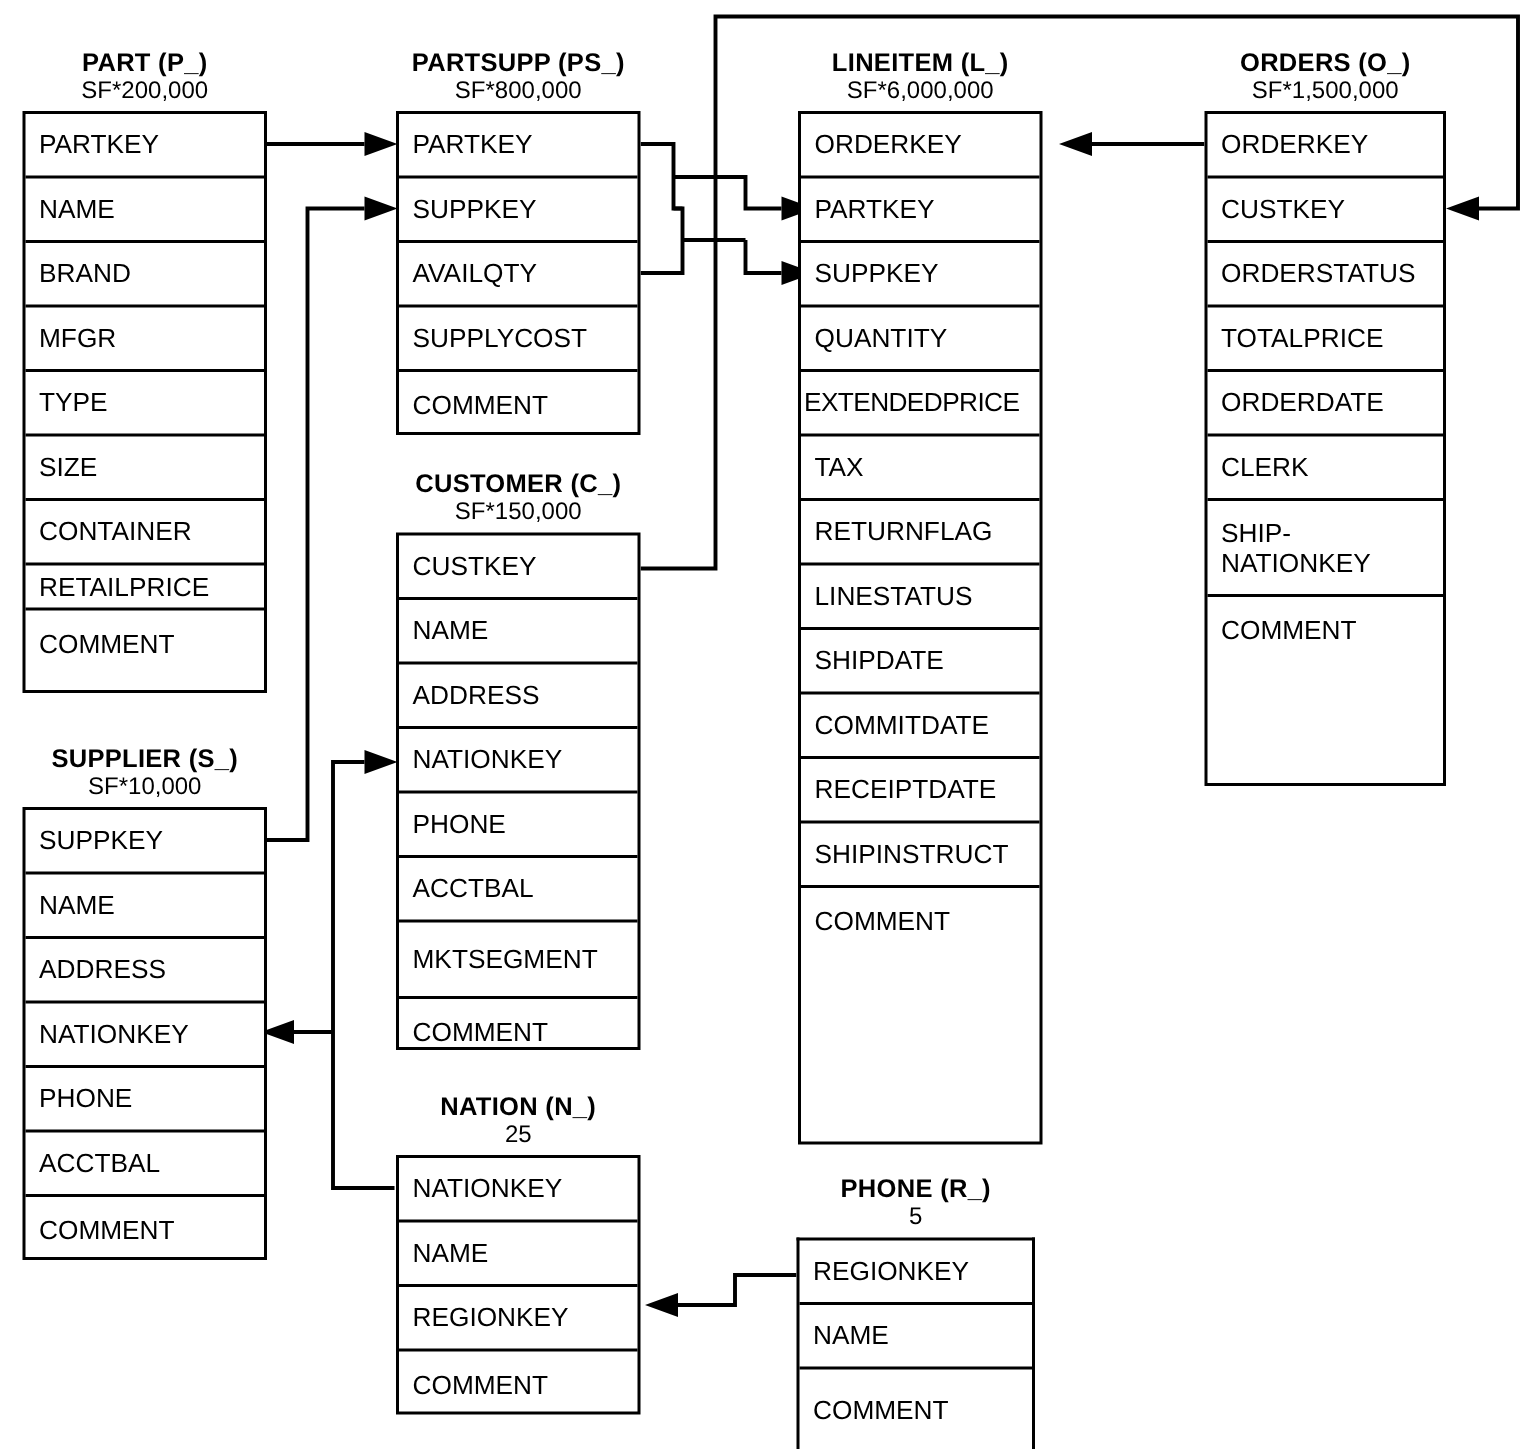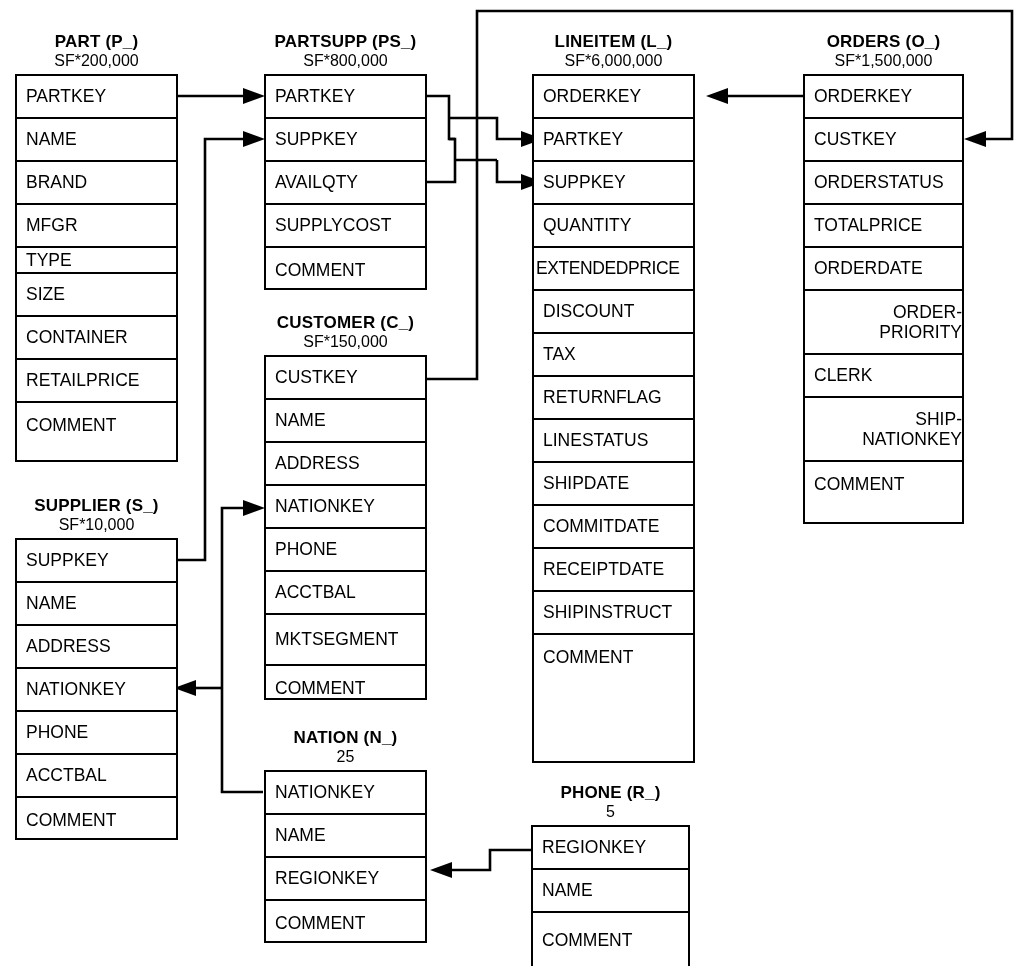--- a/index.html
+++ b/index.html
@@ -6,21 +6,21 @@
   body{width:1025px;height:966px;overflow:hidden;
        font-family:"Liberation Sans","DejaVu Sans",sans-serif;color:#000;}
   #canvas{position:relative;width:1025px;height:966px;}
 
   .tbl{position:absolute;}
   .tbl .title{position:absolute;left:0;right:0;top:0;text-align:center;
               font-weight:bold;font-size:17px;letter-spacing:.2px;white-space:nowrap;}
   .tbl .card{position:absolute;left:0;right:0;top:20px;text-align:center;
              font-size:16px;white-space:nowrap;}
   .tbl .box{position:absolute;left:0;top:42px;border:2.5px solid #000;
-            box-sizing:border-box;background:#fff;text-align:right;}
+            box-sizing:border-box;background:#fff;}
   .row{border-bottom:2px solid #000;box-sizing:border-box;
        display:flex;align-items:center;padding-left:9px;
        font-size:17.5px;line-height:1.05;white-space:nowrap;overflow:visible;}
   .row:last-child{border-bottom:none;}
   .row.two{white-space:normal;line-height:1.12;padding-top:1px;}
   .clipbot{border-bottom:none;}
 
   svg#wires{position:absolute;left:0;top:0;width:1025px;height:966px;
             pointer-events:none;overflow:visible;}
   svg#wires path,svg#wires line{stroke:#000;stroke-width:2.6;fill:none;}
@@ -77,24 +77,24 @@
   </svg>
 
   <div class="tbl" style="left:15px;top:32px;width:163px;">
     <div class="title">PART (P_)</div>
     <div class="card">SF*200,000</div>
     <div class="box" style="width:163px;height:388px;">
       <div class="row" style="height:43px">PARTKEY</div>
       <div class="row" style="height:43px">NAME</div>
       <div class="row" style="height:43px">BRAND</div>
       <div class="row" style="height:43px">MFGR</div>
-      <div class="row" style="height:26px">TYPE</div>
+      <div class="row" style="height:43px">TYPE</div>
       <div class="row" style="height:43px">SIZE</div>
       <div class="row" style="height:43px">CONTAINER</div>
-      <div class="row" style="height:43px">RETAILPRICE</div>
+      <div class="row" style="height:30px">RETAILPRICE</div>
       <div class="row" style="height:44px">COMMENT</div>
     </div>
   </div>
 
   <div class="tbl" style="left:15px;top:496px;width:163px;">
     <div class="title">SUPPLIER (S_)</div>
     <div class="card">SF*10,000</div>
     <div class="box" style="width:163px;height:302px;">
       <div class="row" style="height:43px">SUPPKEY</div>
       <div class="row" style="height:43px">NAME</div>
@@ -146,21 +146,20 @@
 
   <div class="tbl" style="left:532px;top:32px;width:163px;">
     <div class="title">LINEITEM (L_)</div>
     <div class="card">SF*6,000,000</div>
     <div class="box" style="width:163px;height:689px;">
       <div class="row" style="height:43px">ORDERKEY</div>
       <div class="row" style="height:43px">PARTKEY</div>
       <div class="row" style="height:43px">SUPPKEY</div>
       <div class="row" style="height:43px">QUANTITY</div>
       <div class="row" style="height:43px;padding-left:2px;letter-spacing:-0.4px">EXTENDEDPRICE</div>
-      <div class="row" style="height:43px">DISCOUNT</div>
       <div class="row" style="height:43px">TAX</div>
       <div class="row" style="height:43px">RETURNFLAG</div>
       <div class="row" style="height:43px">LINESTATUS</div>
       <div class="row" style="height:43px">SHIPDATE</div>
       <div class="row" style="height:43px">COMMITDATE</div>
       <div class="row" style="height:43px">RECEIPTDATE</div>
       <div class="row" style="height:43px">SHIPINSTRUCT</div>
       <div class="row" style="height:44px">COMMENT</div>
     </div>
   </div>
@@ -177,22 +176,20 @@
 
   <div class="tbl" style="left:803px;top:32px;width:161px;">
     <div class="title">ORDERS (O_)</div>
     <div class="card">SF*1,500,000</div>
     <div class="box" style="width:161px;height:450px;">
       <div class="row" style="height:43px">ORDERKEY</div>
       <div class="row" style="height:43px">CUSTKEY</div>
       <div class="row" style="height:43px">ORDERSTATUS</div>
       <div class="row" style="height:43px">TOTALPRICE</div>
       <div class="row" style="height:43px">ORDERDATE</div>
-      <div class="row two" style="height:64px">ORDER-
-PRIORITY</div>
       <div class="row" style="height:43px">CLERK</div>
       <div class="row two" style="height:64px">SHIP-
 NATIONKEY</div>
       <div class="row" style="height:44px">COMMENT</div>
     </div>
   </div>
 
 </div>
 
 </body></html>

